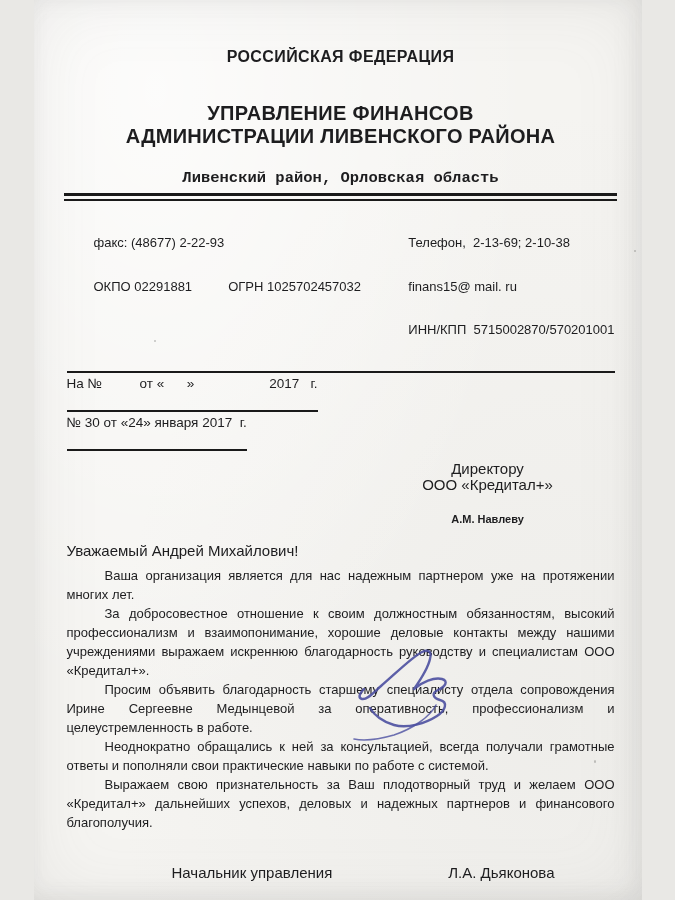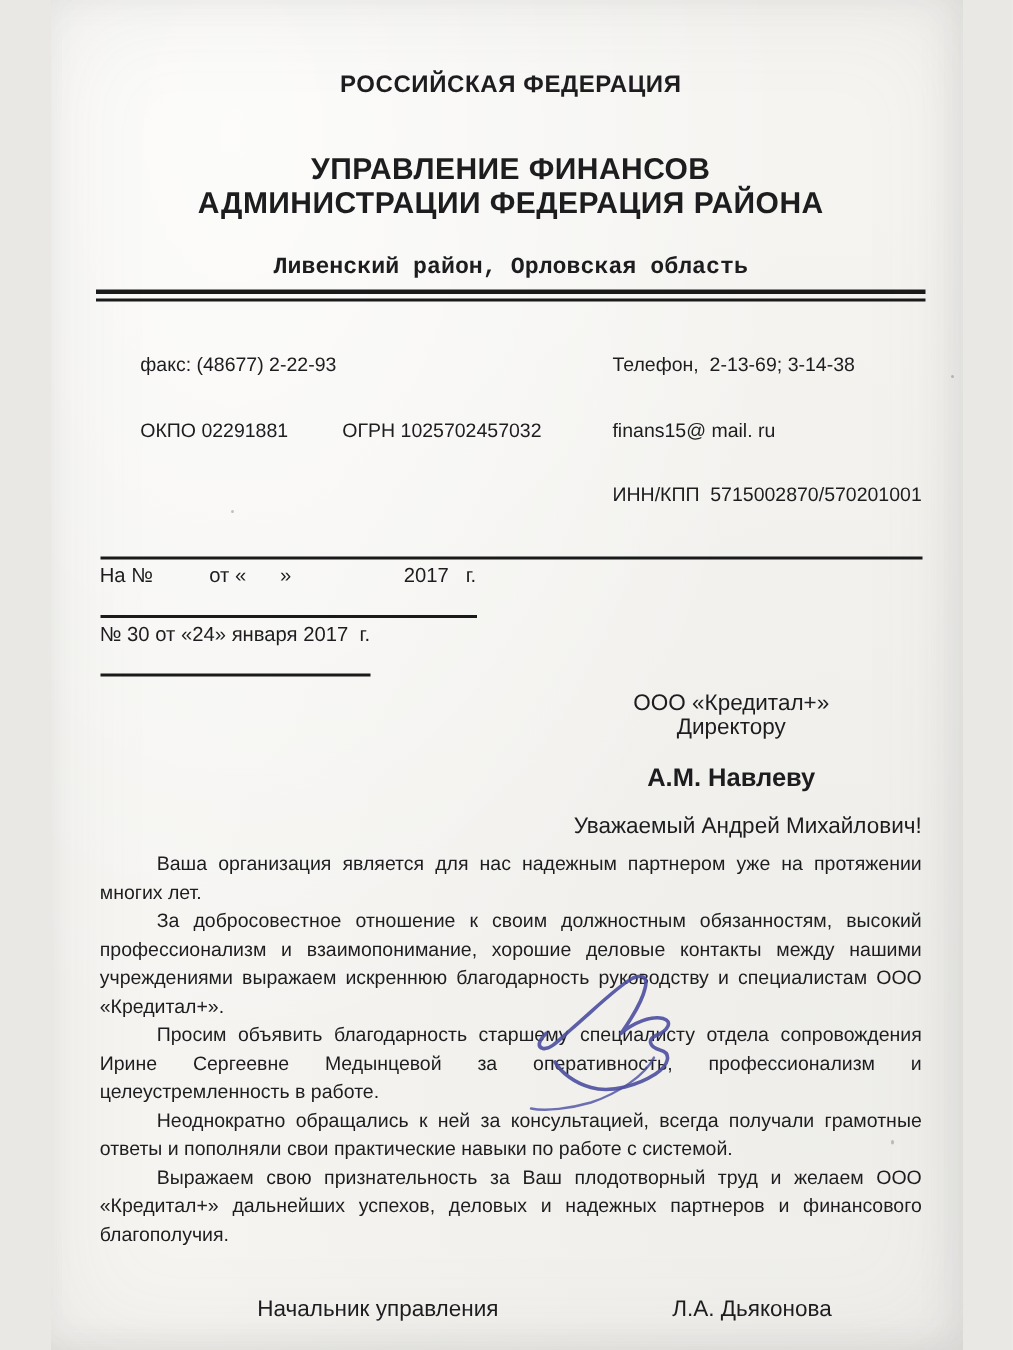--- a/index.html
+++ b/index.html
@@ -92,25 +92,25 @@
   .addressee {
     width: 210px;
     margin: 10px 22px 0 auto;
     text-align: center;
     font-size: 15px;
     line-height: 16.5px;
   }
   .addressee .name {
     margin-top: 17px;
     font-weight: bold;
-    font-size: 17px;
+    font-size: 11px;
   }
   .salutation {
     margin-top: 15px;
-    text-align: right;
+    text-align: left;
     font-size: 15px;
   }
   .body-text {
     margin-top: 7px;
     font-size: 13px;
     line-height: 19px;
     text-align: justify;
   }
   .body-text p {
     margin: 0;
@@ -136,51 +136,51 @@
 </style>
 </head>
 <body>
 
 <div class="page">
 
   <h1 class="country">РОССИЙСКАЯ ФЕДЕРАЦИЯ</h1>
 
   <div class="org">
     <div>УПРАВЛЕНИЕ ФИНАНСОВ</div>
-    <div>АДМИНИСТРАЦИИ ФЕДЕРАЦИЯ РАЙОНА</div>
+    <div>АДМИНИСТРАЦИИ ЛИВЕНСКОГО РАЙОНА</div>
   </div>
 
   <div class="location">Ливенский район, Орловская область</div>
 
   <div class="double-rule"></div>
 
   <div class="contact">
     <div class="col-left">
       <div>факс: (48677) 2-22-93</div>
       <div>ОКПО 02291881          ОГРН 1025702457032</div>
     </div>
     <div class="col-right">
-      <div>Телефон,  2-13-69; 3-14-38</div>
+      <div>Телефон,  2-13-69; 2-10-38</div>
       <div>finans15@ mail. ru</div>
       <div>ИНН/КПП  5715002870/570201001</div>
     </div>
   </div>
 
   <div class="single-rule"></div>
 
   <div class="ref-line">
     <span>На №          от «      »                    2017   г.</span>
   </div>
   <div class="ref-line">
     <span>№ 30 от «24» января 2017  г.</span>
   </div>
 
   <div class="addressee">
+    <div>Директору</div>
     <div>ООО «Кредитал+»</div>
-    <div>Директору</div>
     <div class="name">А.М. Навлеву</div>
   </div>
 
   <div class="salutation">Уважаемый Андрей Михайлович!</div>
 
   <div class="body-text">
     <p>Ваша организация является для нас надежным партнером уже на протяжении многих лет.</p>
     <p>За добросовестное отношение к своим должностным обязанностям, высокий профессионализм и взаимопонимание, хорошие деловые контакты между нашими учреждениями выражаем искреннюю благодарность руководству и специалистам ООО «Кредитал+».</p>
     <p>Просим объявить благодарность старшему специалисту отдела сопровождения Ирине Сергеевне Медынцевой за оперативность, профессионализм и целеустремленность в работе.</p>
     <p>Неоднократно обращались к ней за консультацией, всегда получали грамотные ответы и пополняли свои практические навыки по работе с системой.</p>

